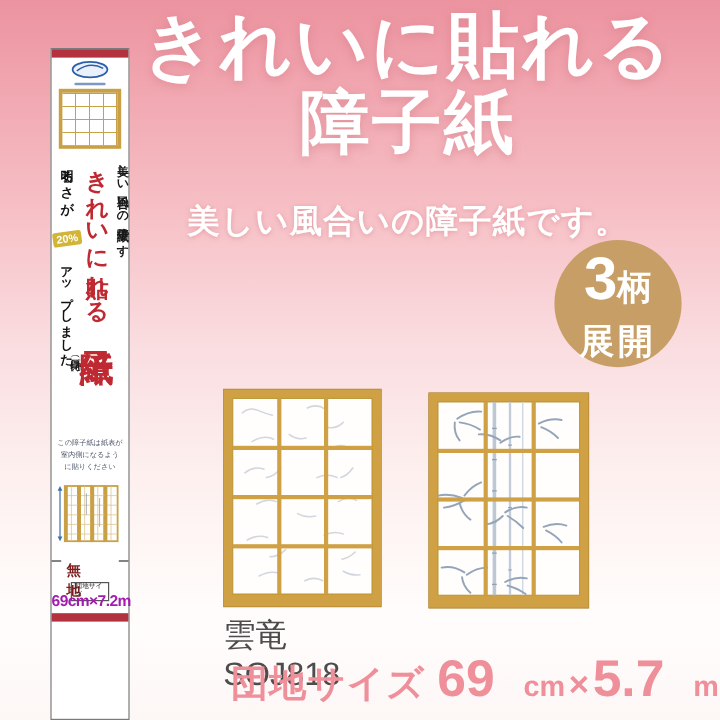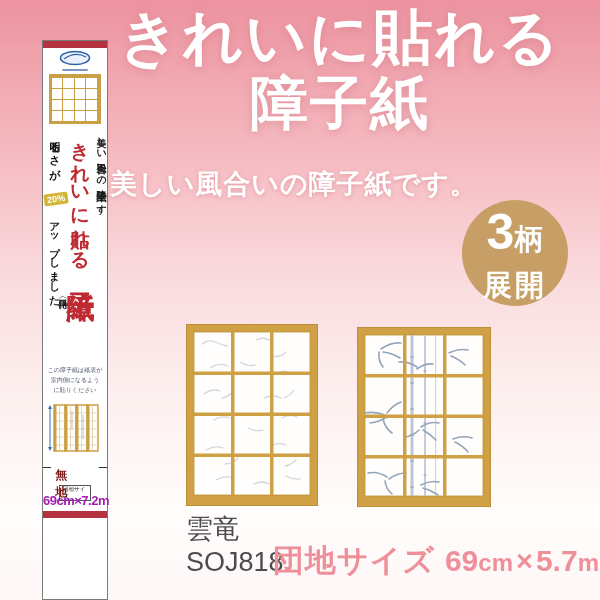--- a/index.html
+++ b/index.html
@@ -11,21 +11,21 @@
   }
   
   .headline{
     position:absolute;left:110px;top:4px;width:460px;text-align:center;
     color:#fff;font-weight:700;line-height:1.12;letter-spacing:2px;
     text-shadow:0 2px 8px rgba(205,110,122,.45);
   }
   .headline .l1{font-size:60px;}
   .headline .l2{font-size:58px;}
   .subtitle{
-    position:absolute;left:110px;top:166px;width:460px;text-align:left;
+    position:absolute;left:110px;top:166px;width:460px;text-align:center;
     color:#fff;font-weight:700;font-size:27px;letter-spacing:1px;
     text-shadow:0 1px 4px rgba(210,120,130,.55);
   }
   
   .circle-badge{
     position:absolute;left:462px;top:200px;width:106px;height:106px;border-radius:50%;
     background:#c79e66;color:#fff;display:flex;flex-direction:column;
     align-items:center;justify-content:center;font-weight:600;
   }
   .circle-badge .row1{display:flex;align-items:baseline;line-height:1;}
@@ -35,22 +35,22 @@
   
   .screen{position:absolute;}
   .product-label{position:absolute;font-size:27px;color:#4c4c4c;text-align:left;}
   
   .plain-code{position:absolute;left:121px;top:562px;font-size:21px;color:#8b8066;}
   .size-row{
     position:absolute;right:20px;top:545px;display:flex;align-items:baseline;
     color:#ee8f9a;font-weight:600;line-height:1;
   }
   .size-row .prefix{font-size:31px;margin-right:10px;letter-spacing:1px;}
-  .size-row .num{font-size:30px;}
-  .size-row .unit{font-size:24px;}
+  .size-row .num{font-size:43px;}
+  .size-row .unit{font-size:24px;margin-left:24px;}
   .size-row .times{font-size:29px;margin:0 3px;}
   
   .package{position:absolute;left:42px;top:40px;width:66px;height:560px;background:#fff;border:1px solid #7a7a7a;box-sizing:border-box;}
   .pkg-band{position:absolute;left:0;right:0;height:7px;background:#b23240;}
   .pkg-band.top{top:0;}
   .pkg-band.mid{top:470px;}
   .pkg-logo{position:absolute;top:9px;left:50%;transform:translateX(-50%);}
   .pkg-brandmark{position:absolute;top:28px;left:50%;transform:translateX(-50%);width:26px;height:2px;background:#7d97c4;border-radius:1px;}
   .pkg-grid{
     position:absolute;top:33px;left:6px;width:52px;height:50px;box-sizing:border-box;

